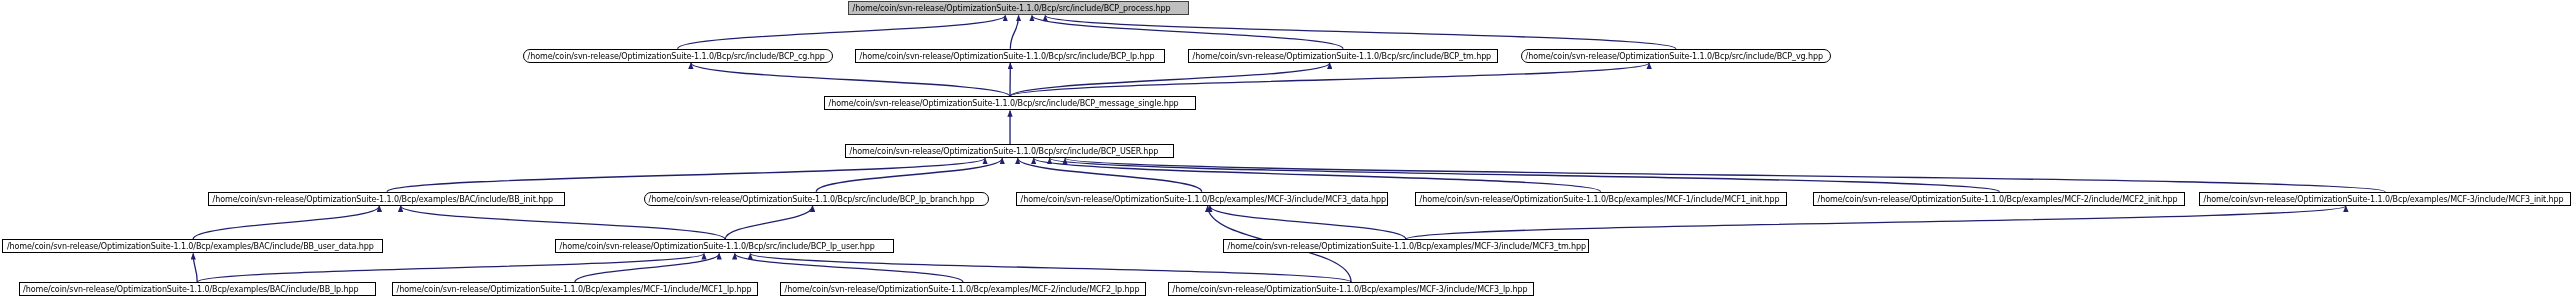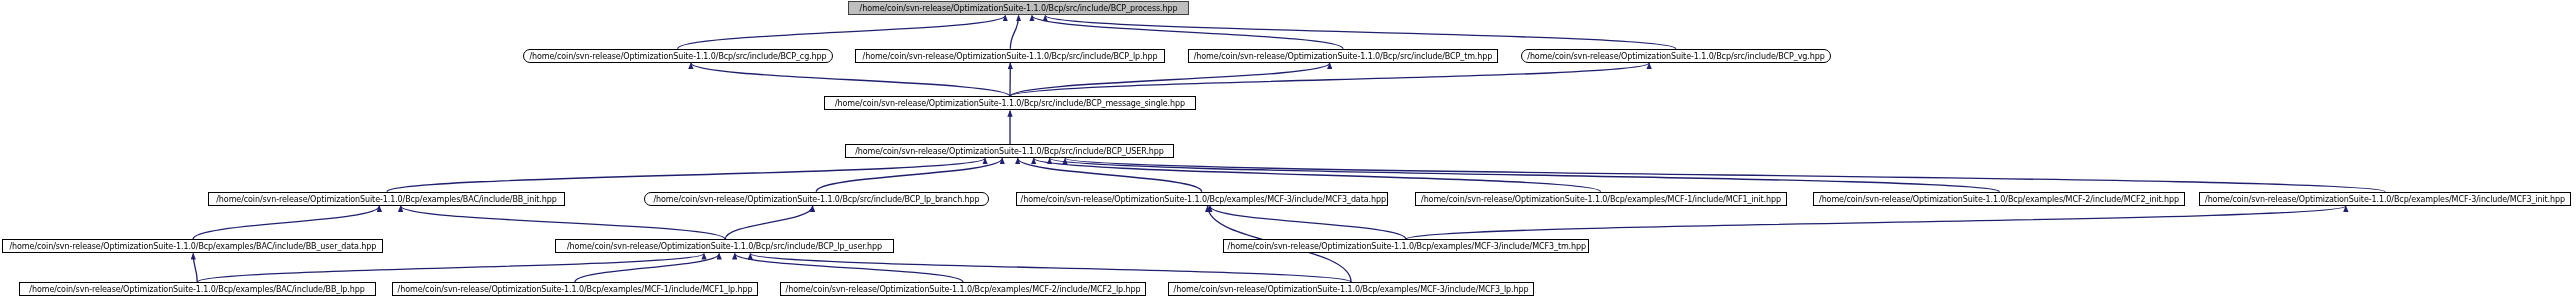--- a/index.html
+++ b/index.html
@@ -26,21 +26,20 @@
   .node {
     position: absolute;
     box-sizing: border-box;
     height: 14.3px;
     line-height: 13px;
     border: 0.6px solid #000000;
     background: #ffffff;
     color: #000000;
     font-size: 8px;
     white-space: nowrap;
-    text-align: center;
     padding: 0 3.6px;
     letter-spacing: -0.1px;
   }
   .node.root {
     background: #bfbfbf;
     border: 0.6px solid #404040;
   }
   .node.rounded {
     border-radius: 7.1px;
   }

